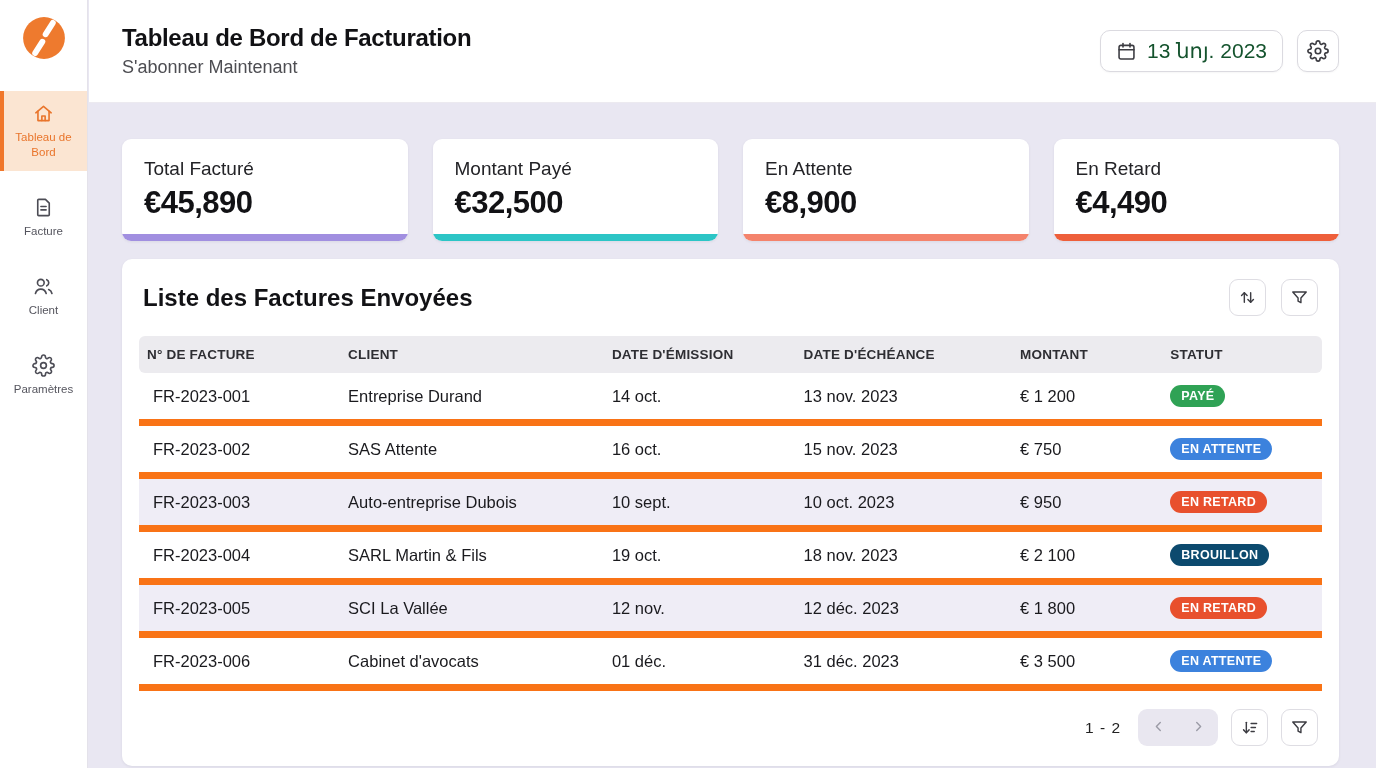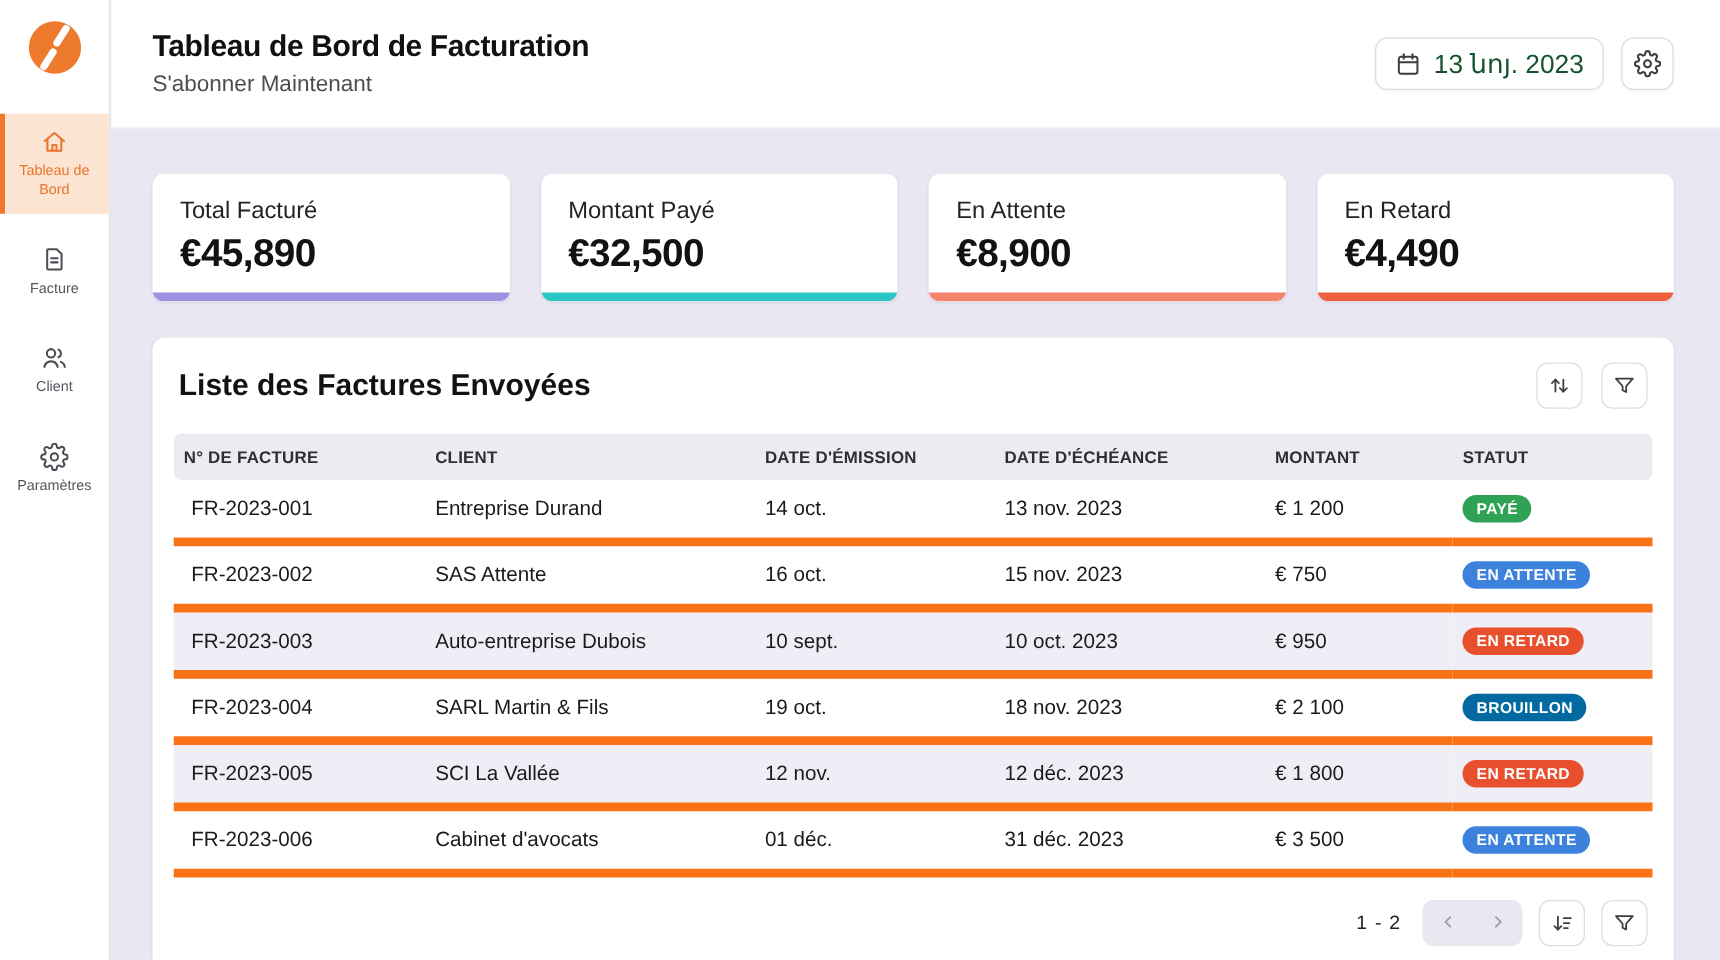--- a/index.html
+++ b/index.html
@@ -30,21 +30,21 @@
   .top-actions{display:flex;align-items:center;gap:14px}
   .date-chip{display:flex;align-items:center;gap:10px;height:42px;padding:0 15px;
     border:1px solid #DBDAE0;border-radius:10px;background:#fff;font-size:21px;color:#14532d;
     font-family:inherit;cursor:pointer;box-shadow:0 1px 2px rgba(0,0,0,.04)}
   .sq-btn{width:42px;height:42px;border:1px solid #DBDAE0;border-radius:10px;background:#fff;
     display:flex;align-items:center;justify-content:center;cursor:pointer;box-shadow:0 1px 2px rgba(0,0,0,.04)}
   .ico{display:flex}
   .ico svg{stroke:#3c3c42;fill:none;stroke-width:1.8;stroke-linecap:round;stroke-linejoin:round}
   
   .content{padding:36px 37px 0 33px}
-  .stats{display:flex;gap:25px;margin-bottom:29px}
+  .stats{display:flex;gap:25px;margin-bottom:18px}
   .stat-card{flex:1;position:relative;background:#fff;border-radius:9px;overflow:hidden;
     box-shadow:0 1px 3px rgba(25,25,55,.07);height:102px;box-sizing:border-box;padding:19px 22px 0}
   .stat-label{font-size:19px;color:#232327}
   .stat-value{font-size:31px;font-weight:700;letter-spacing:-.5px;margin-top:5px;color:#121215}
   .stat-bar{position:absolute;left:0;right:0;bottom:0;height:7px}
   
   .table-card{background:#fff;border-radius:10px;box-shadow:0 1px 3px rgba(25,25,55,.07);
     padding:20px 17px 20px;box-sizing:border-box}
   .card-head{display:flex;align-items:center;justify-content:space-between;padding:0 4px 20px}
   .card-head h2{margin:0;font-size:24px;font-weight:700;color:#121215}
@@ -245,21 +245,21 @@
               <td>10 oct. 2023</td>
               <td>€ 950</td>
               <td><span class="badge" style="background: rgb(232, 80, 45);">EN RETARD</span></td>
             </tr>
             <tr class="">
               <td>FR-2023-004</td>
               <td>SARL Martin &amp; Fils</td>
               <td>19 oct.</td>
               <td>18 nov. 2023</td>
               <td>€ 2 100</td>
-              <td><span class="badge" style="background: #0369a1;">BROUILLON</span></td>
+              <td><span class="badge" style="background: #0c4a6e;">BROUILLON</span></td>
             </tr>
             <tr class="striped">
               <td>FR-2023-005</td>
               <td>SCI La Vallée</td>
               <td>12 nov.</td>
               <td>12 déc. 2023</td>
               <td>€ 1 800</td>
               <td><span class="badge" style="background: rgb(232, 80, 45);">EN RETARD</span></td>
             </tr>
             <tr class="">

